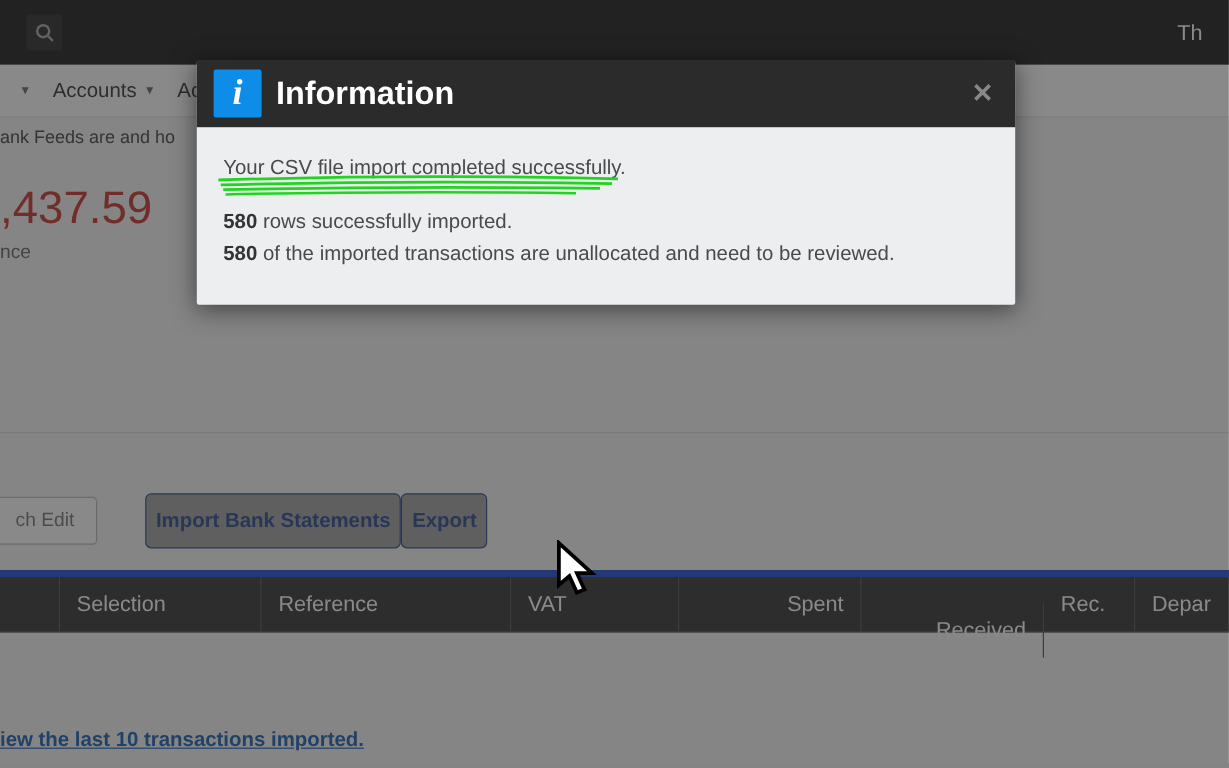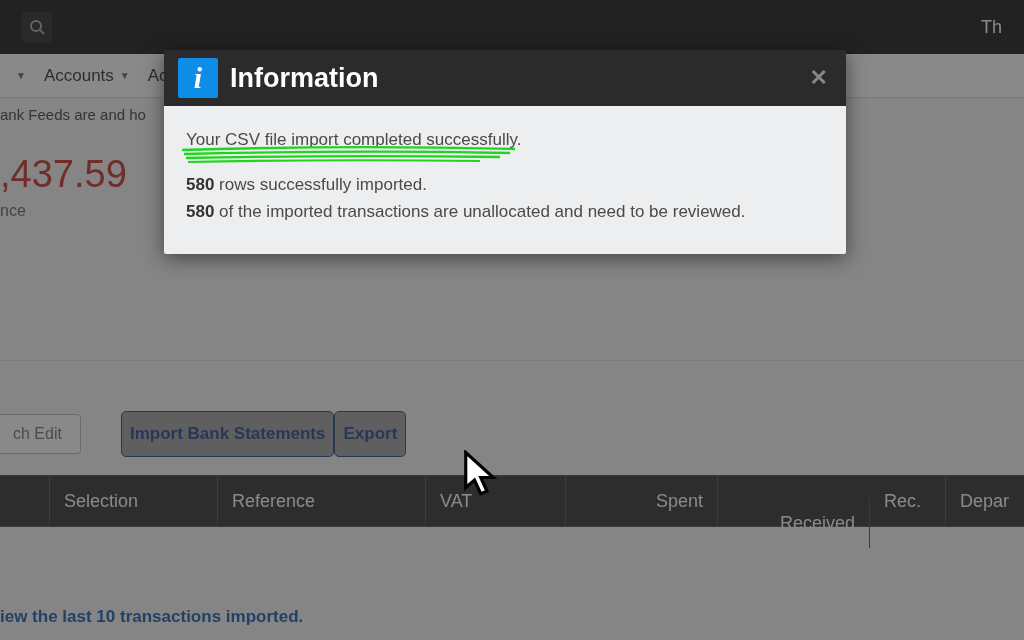--- a/index.html
+++ b/index.html
@@ -102,37 +102,38 @@
       font-size: 17px;
       font-weight: 600;
     }
     .table-header {
       background: #333333;
       color: #fff;
       display: flex;
       height: 52px;
       align-items: center;
       font-size: 18px;
-      border-top: 1px solid #1d4ed8;
+      border-top: 6px solid #1d4ed8;
       border-bottom: 1px solid #555;
     }
     .th-cell {
       border-right: 1px solid #555;
       height: 100%;
       display: flex;
       align-items: center;
       padding: 0 14px;
       white-space: nowrap;
       overflow: hidden;
     }
     .linktext {
       color: #1a5fb4;
       font-weight: 600;
       font-size: 17px;
       margin-top: 80px;
+      text-decoration: underline;
     }
     
     .dim {
       position: absolute;
       inset: 0;
       background: rgba(40,40,40,0.55);
     }
     
     .modal {
       position: absolute;

